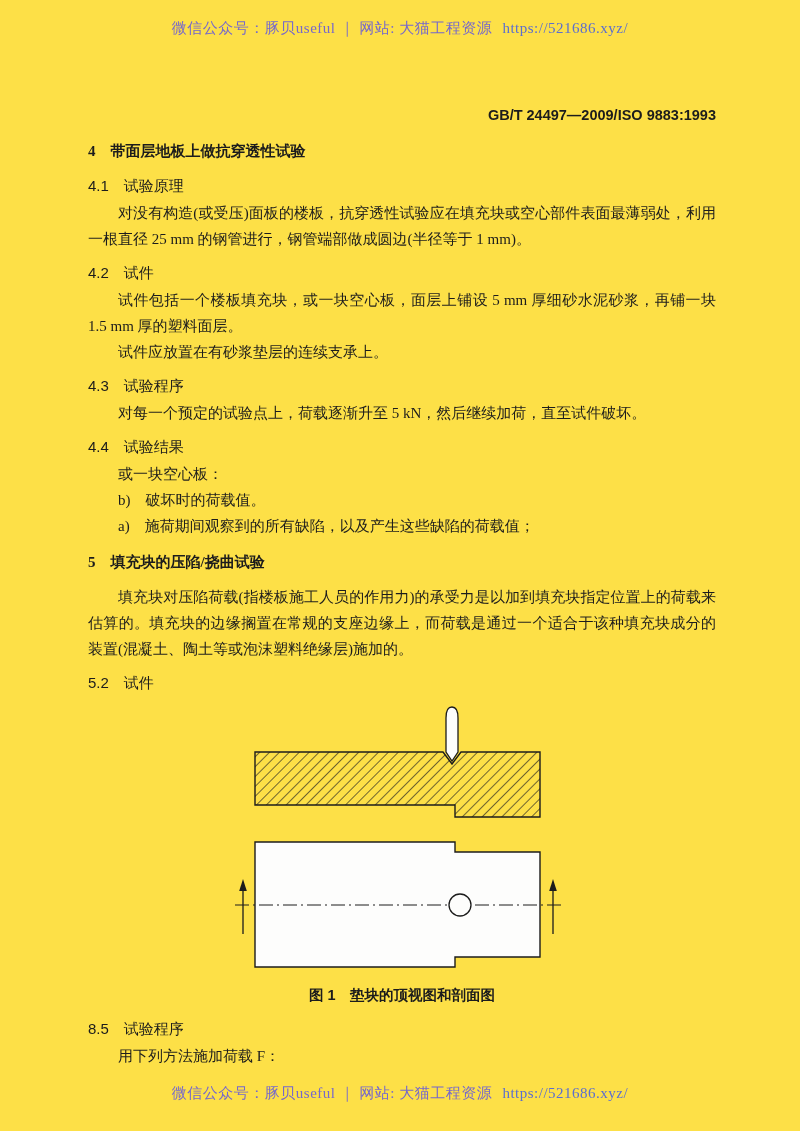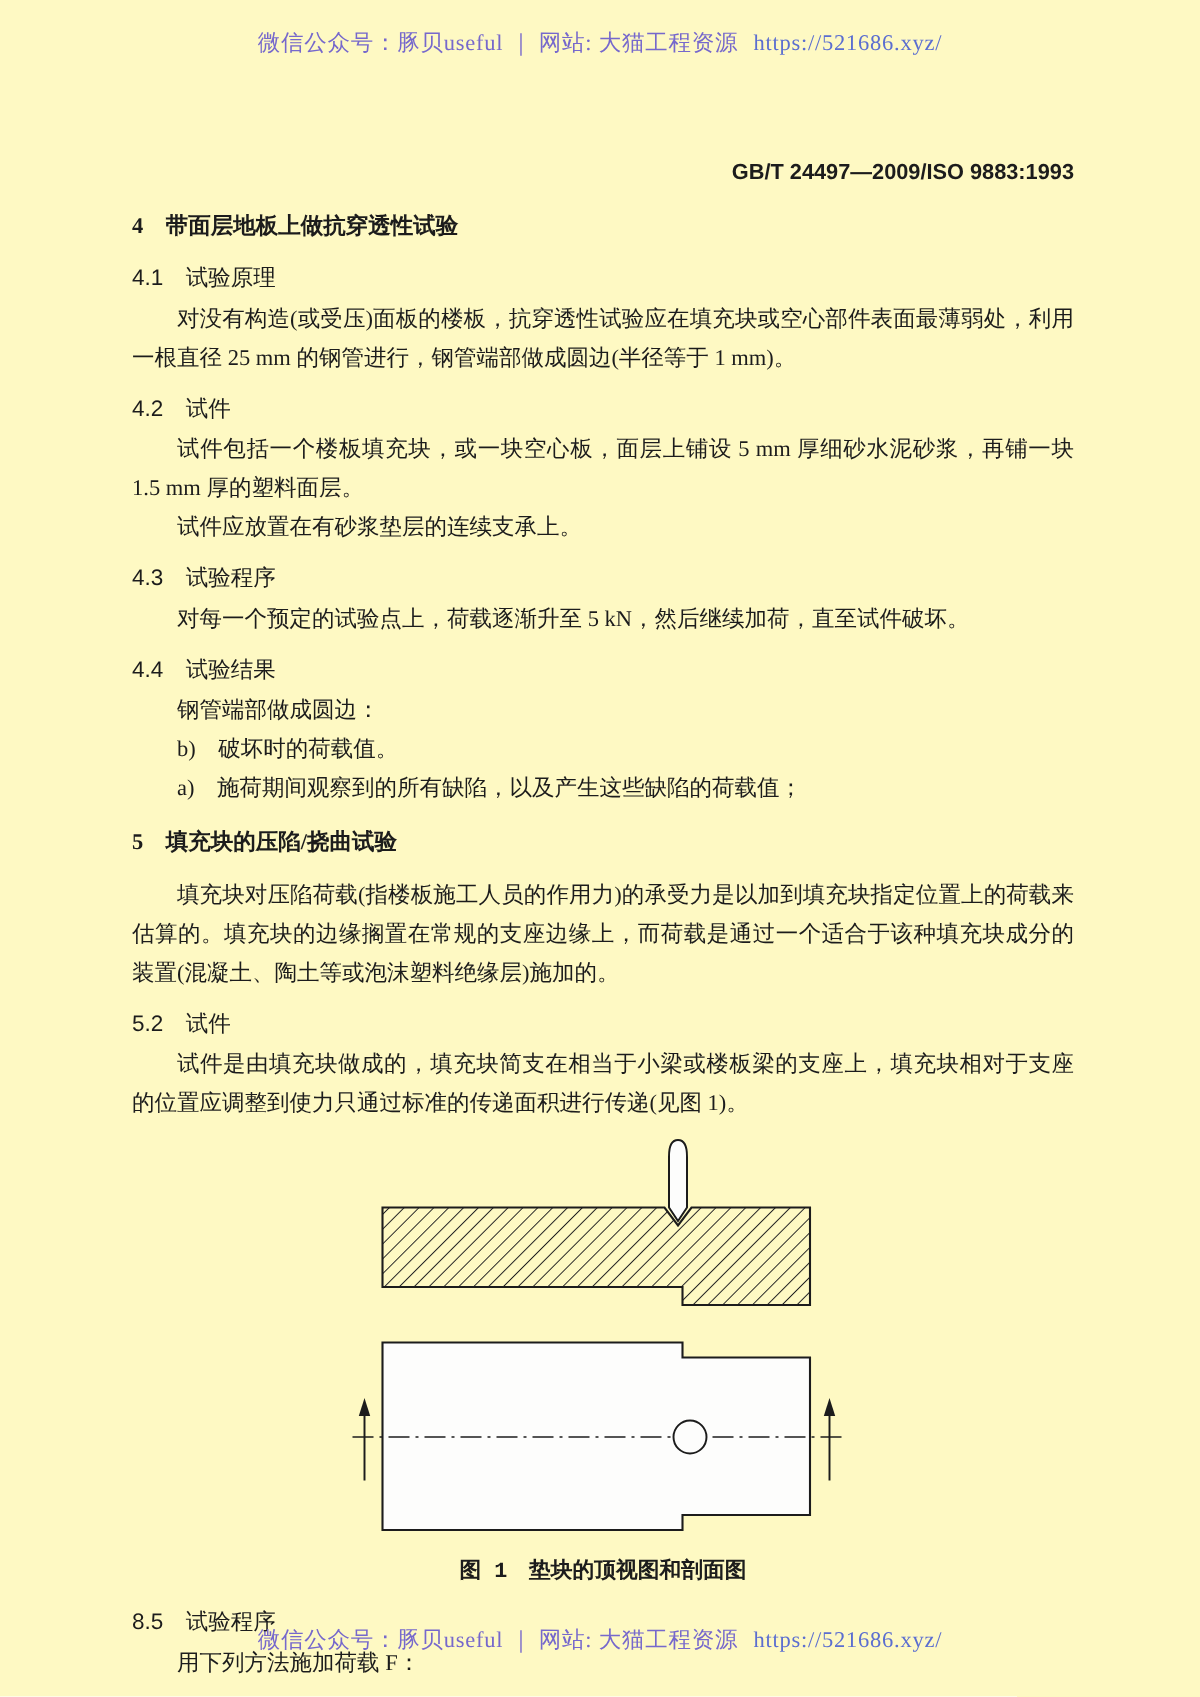--- a/index.html
+++ b/index.html
@@ -1,21 +1,21 @@
 <!DOCTYPE html>
 <html><head>
 <meta charset="utf-8">
 <style>
   html, body { margin: 0; padding: 0; background: #ffffff; }
   .page {
     position: relative;
     width: 800px;
     height: 1131px;
     margin: 0 auto;
-    background: #fef9c3;
+    background: #fde047;
     font-family: "Liberation Serif", "DejaVu Serif", serif;
     color: #1c1c1c;
     overflow: hidden;
   }
   .watermark {
     position: absolute;
     left: 0;
     width: 100%;
     text-align: center;
     font-size: 15px;
@@ -60,21 +60,21 @@
   .para { margin: 0; text-indent: 2em; }
   .list-item { margin: 0; padding-left: 2em; }
 
   .figure-block {
     margin: 6px 0 2px;
     height: 278px;
     position: relative;
   }
   .figure-block svg { position: absolute; left: 142px; top: 0; }
   .figure-caption {
-    font-family: Liberation Mono, monospace;
+    font-family: Liberation Sans, sans-serif;
     font-weight: bold;
     font-size: 14.5px;
     text-align: center;
     margin: 2px 0 6px;
   }
 </style>
 </head>
 <body>
 
 <div class="page">
@@ -94,30 +94,29 @@
     <p class="para">对没有构造(或受压)面板的楼板，抗穿透性试验应在填充块或空心部件表面最薄弱处，利用一根直径 25 mm 的钢管进行，钢管端部做成圆边(半径等于 1 mm)。</p>
 
     <div class="h-sub">4.2　试件</div>
     <p class="para">试件包括一个楼板填充块，或一块空心板，面层上铺设 5 mm 厚细砂水泥砂浆，再铺一块 1.5 mm 厚的塑料面层。</p>
     <p class="para">试件应放置在有砂浆垫层的连续支承上。</p>
 
     <div class="h-sub">4.3　试验程序</div>
     <p class="para">对每一个预定的试验点上，荷载逐渐升至 5 kN，然后继续加荷，直至试件破坏。</p>
 
     <div class="h-sub">4.4　试验结果</div>
-    <p class="para">钢管端部做成圆边：</p>
+    <p class="para">或一块空心板：</p>
     <p class="list-item">b)　破坏时的荷载值。</p>
     <p class="list-item">a)　施荷期间观察到的所有缺陷，以及产生这些缺陷的荷载值；</p>
 
     <div class="h-sec">5　填充块的压陷/挠曲试验</div>
 
     <p class="para">填充块对压陷荷载(指楼板施工人员的作用力)的承受力是以加到填充块指定位置上的荷载来估算的。填充块的边缘搁置在常规的支座边缘上，而荷载是通过一个适合于该种填充块成分的装置(混凝土、陶土等或泡沫塑料绝缘层)施加的。</p>
 
     <div class="h-sub">5.2　试件</div>
-    <p class="para">试件是由填充块做成的，填充块简支在相当于小梁或楼板梁的支座上，填充块相对于支座的位置应调整到使力只通过标准的传递面积进行传递(见图 1)。</p>
 
     <div class="figure-block">
       <svg width="340" height="278" viewBox="0 0 340 278">
         <defs>
           <pattern id="hatch" width="7" height="7" patternUnits="userSpaceOnUse" patternTransform="rotate(45)">
             <line x1="0" y1="0" x2="0" y2="7" stroke="#222" stroke-width="1.3"></line>
           </pattern>
         </defs>
 
         <g>

